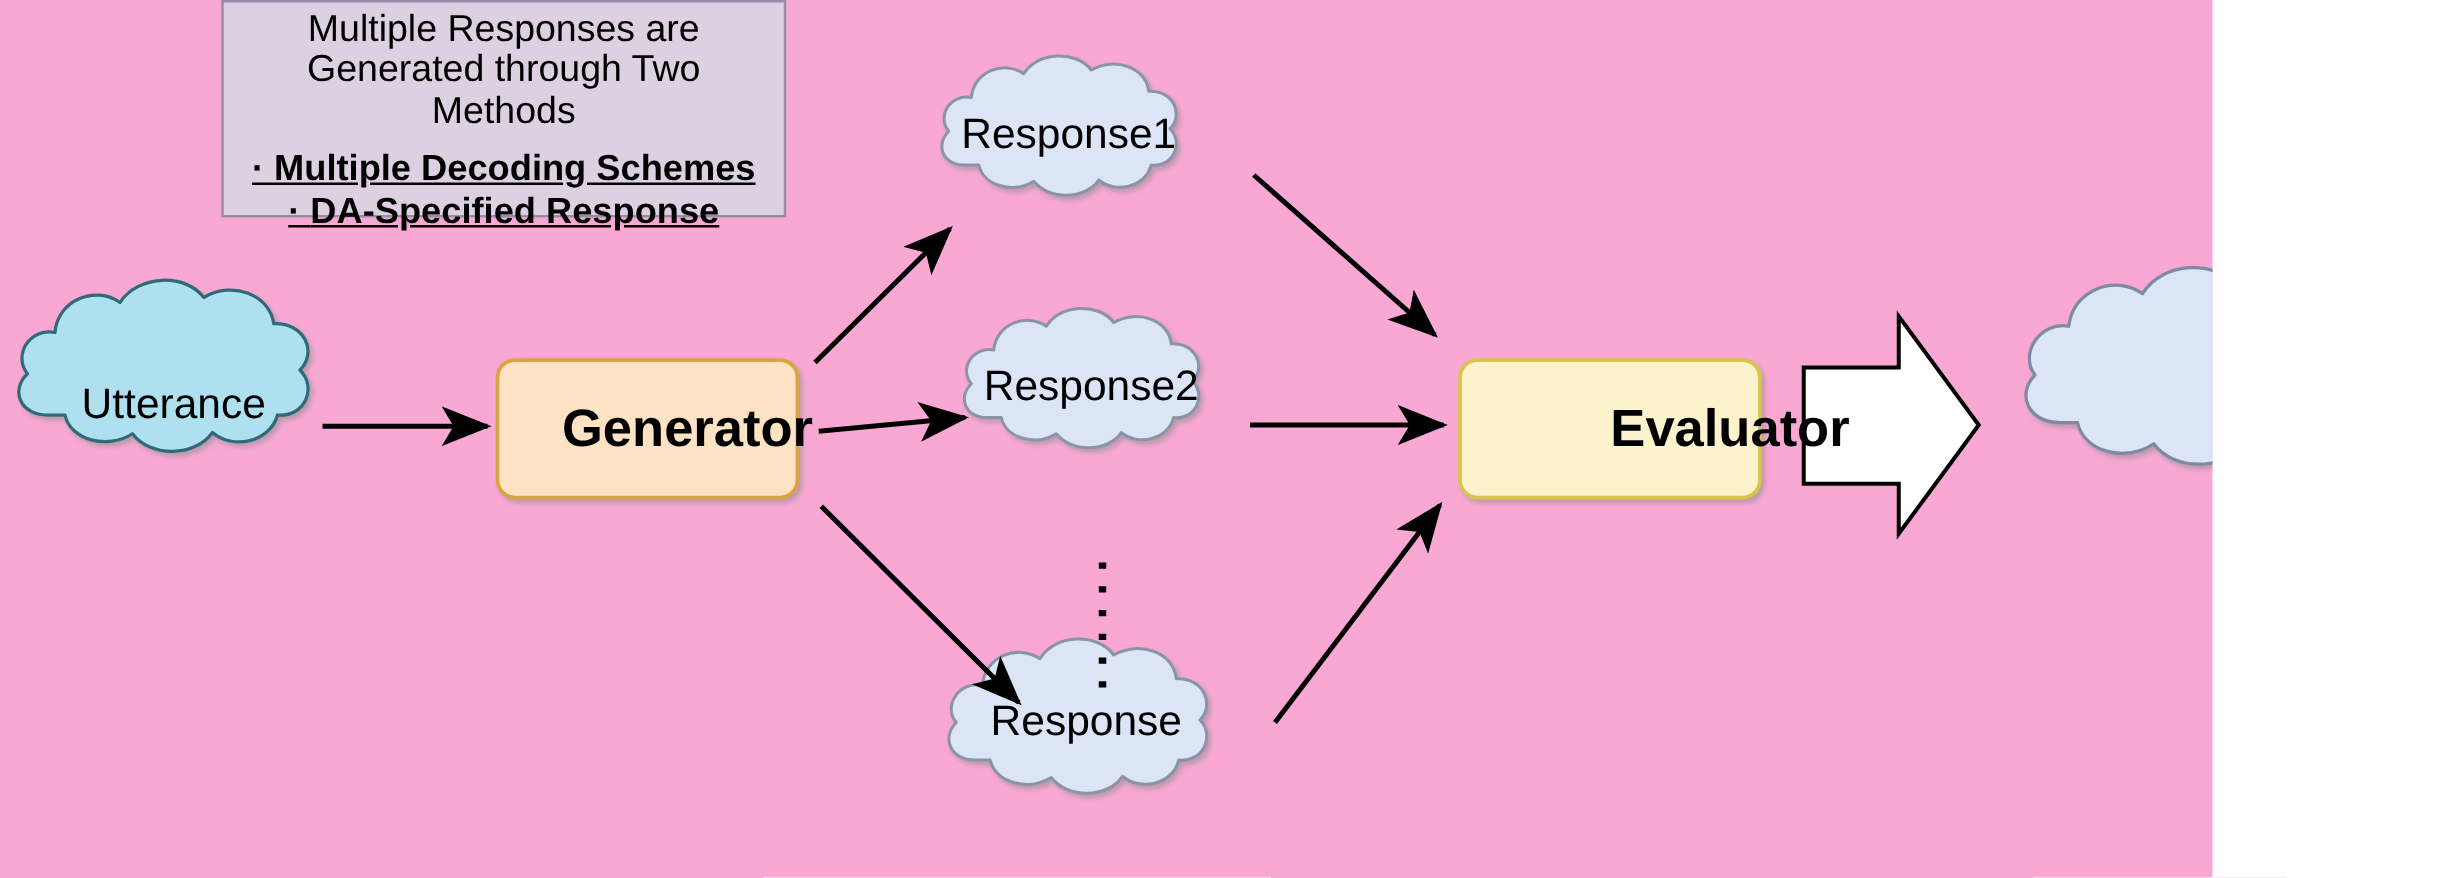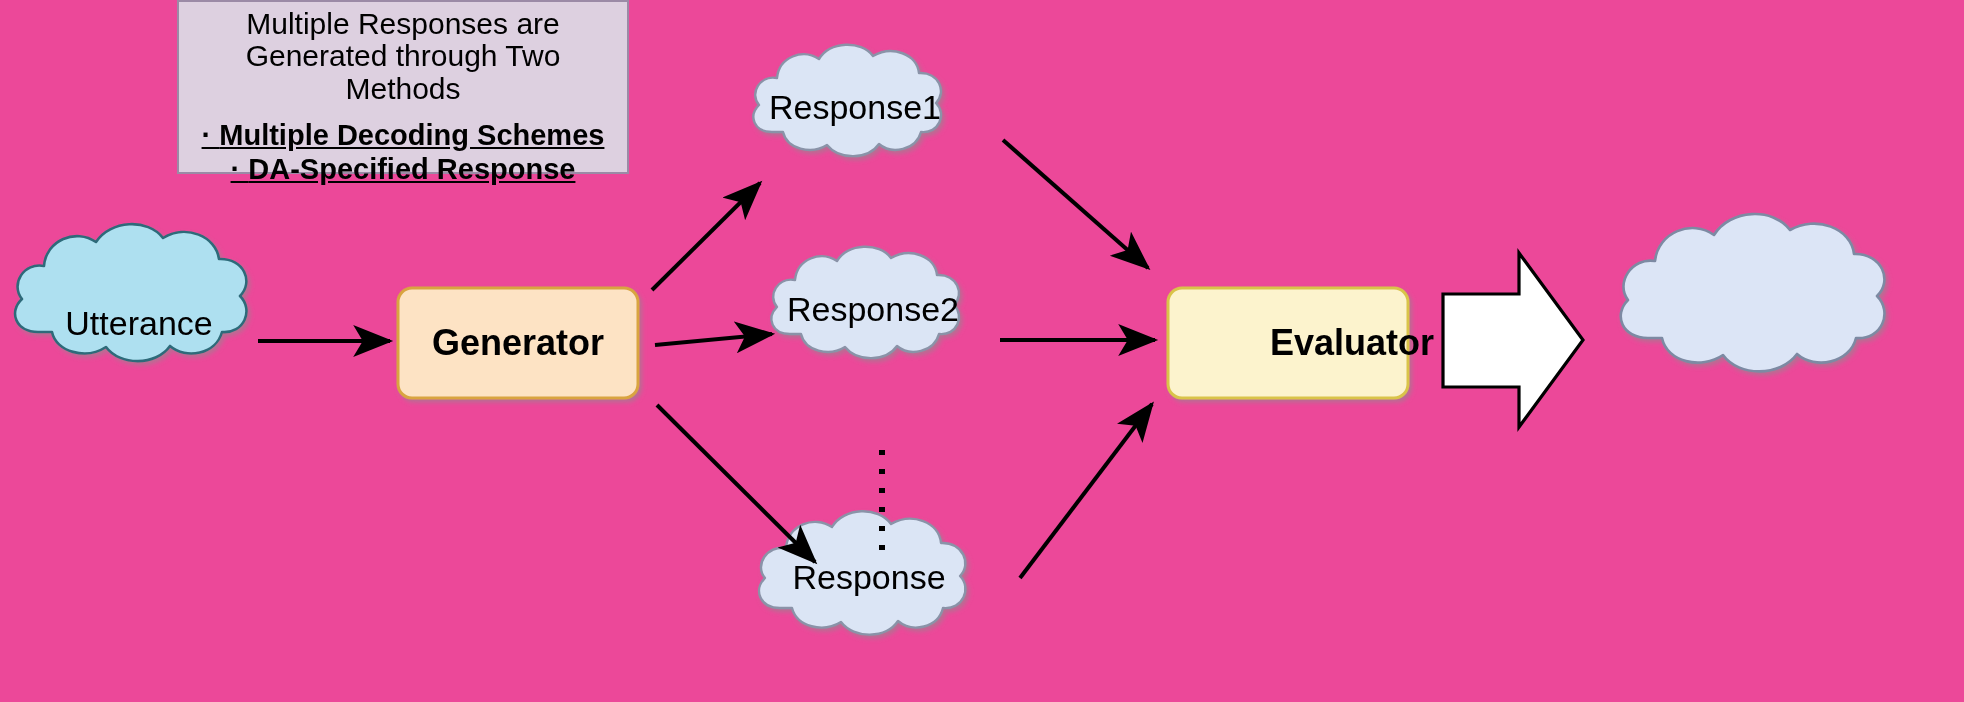--- a/index.html
+++ b/index.html
@@ -5,23 +5,23 @@
   html, body {
     margin: 0;
     padding: 0;
     background: #ffffff;
   }
   body {
     font-family: "Liberation Sans", sans-serif;
   }
   #stage {
     position: relative;
-    width: 1964px;
+    width: 1770px;
     height: 702px;
-    background: #ec4899;
+    background: #f9a8d4;
     overflow: hidden;
   }
   svg.layer {
     position: absolute;
     top: 0;
     left: 0;
     width: 1964px;
     height: 702px;
   }
   .node-label {
@@ -36,22 +36,23 @@
   }
   .cloud-label {
     font-size: 34px;
     font-weight: normal;
   }
   .cloud-label-bold {
     font-size: 36px;
     font-weight: bold;
   }
   .box-label {
-    font-size: 36px;
-    font-weight: bold;
+    font-size: 42px;
+    font-weight: bold;
+    padding-left: 32px;
   }
   
   #callout {
     position: absolute;
     left: 177px;
     top: 0px;
     width: 452px;
     height: 174px;
     background: #ddd0e0;
     border: 2px solid #9b8aa6;

